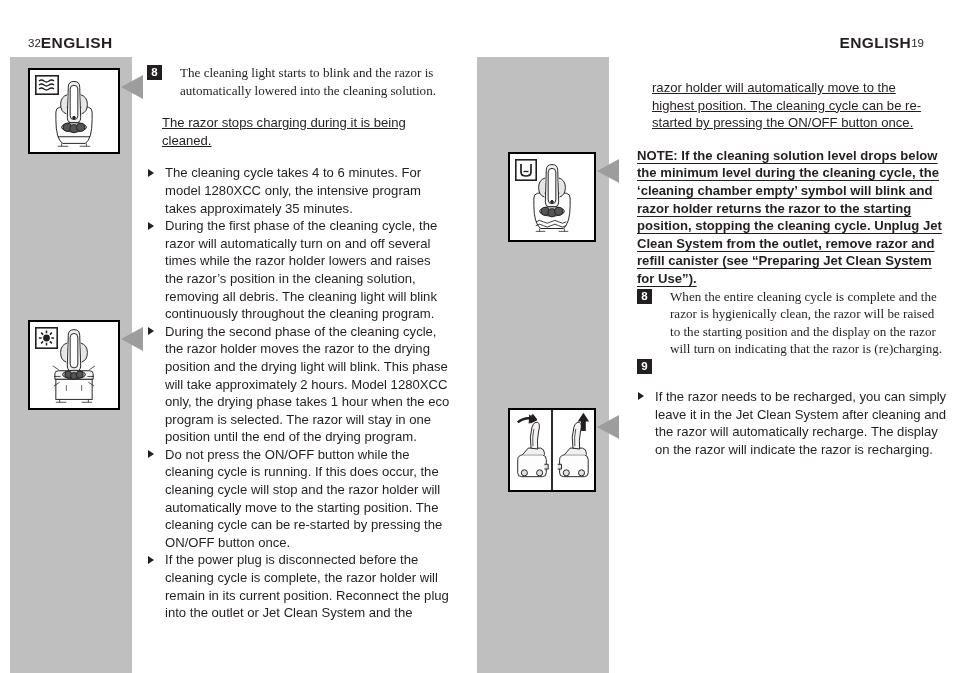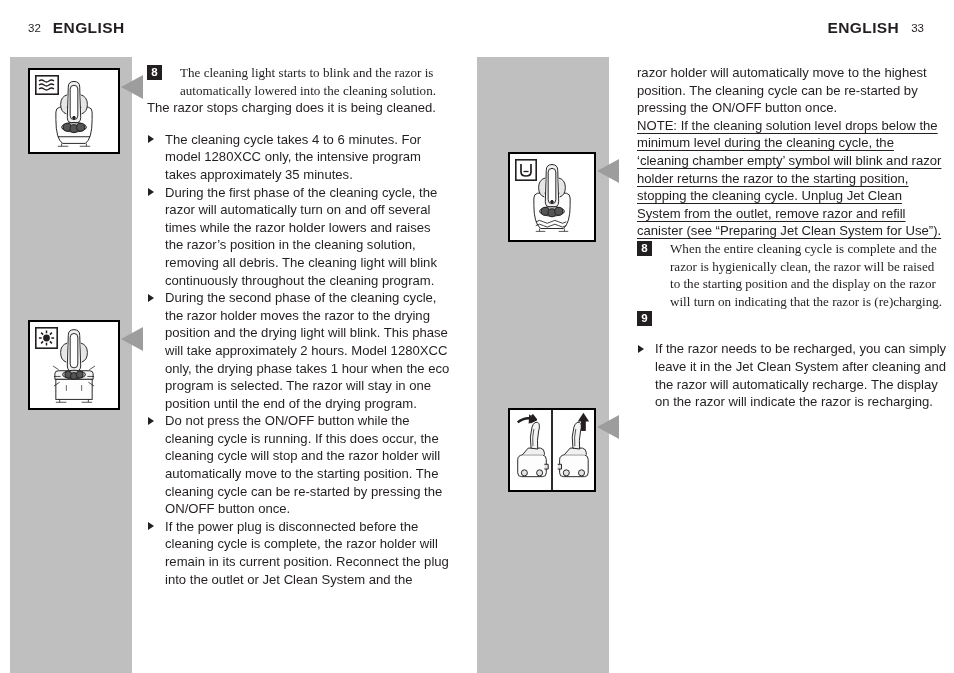--- a/index.html
+++ b/index.html
@@ -12,25 +12,25 @@
     height: 673px;
     position: relative;
     overflow: hidden;
     font-family: "Liberation Sans", sans-serif;
     color: #231f20;
   }
 
   
   .page-header {
     position: absolute;
-    top: 17px;
+    top: 32px;
     height: 22px;
     display: flex;
     align-items: center;
-    gap: 12px;
+    gap: 0;
     font-weight: bold;
     font-size: 15.5px;
     letter-spacing: 0.4px;
     color: #231f20;
     text-align: center;
   }
   .page-header.left  { left: 28px; }
   .page-header.right { right: 30px; }
   .folio {
     font-weight: normal;
@@ -99,21 +99,21 @@
     font-size: 11.5px;
     font-weight: bold;
     line-height: 15px;
     text-align: center;
     margin-top: 1px;
     margin-right: 18px;
   }
   .step-text { flex: 1 1 auto; font-family: Liberation Serif, serif; }
 
   
-  .para { margin: 0; }
+  .para { margin: 15px; text-decoration: underline; }
 
   
   .blist { margin: 0; padding: 0; list-style: none; }
   .blist.gap { margin-top: 14px; }
   .blist li {
     position: relative;
     padding-left: 18px;
     margin: 0;
   }
   .bullet {
@@ -125,33 +125,34 @@
     border-bottom: 4.5px solid transparent;
     border-left: 6.5px solid #231f20;
   }
 
   
   .note {
     margin: 0;
     text-decoration: underline;
     text-underline-offset: 2.5px;
     text-decoration-thickness: 1px;
+    font-weight: bold;
   }
 </style>
 </head>
 <body>
 
 <div class="page-header left">
   <span class="folio">32</span>
   <span>ENGLISH</span>
 </div>
 
 <div class="page-header right">
   <span>ENGLISH</span>
-  <span class="folio">33</span>
+  <span class="folio">19</span>
 </div>
 
 <div class="grey-band left"></div>
 <div class="grey-band middle"></div>
 
 <div class="figure" id="fig-cleaning">
   <span class="pointer"></span>
   <svg viewBox="0 0 92 86" xmlns="http://www.w3.org/2000/svg">
     <g fill="none" stroke="#231f20" stroke-width="1">
 
@@ -285,21 +286,21 @@
   </svg>
 </div>
 
 <div class="col left">
 
   <div class="step">
     <span class="step-num">8</span>
     <span class="step-text">The cleaning light starts to blink and the razor is automatically lowered into the cleaning solution.</span>
   </div>
 
-  <p class="para">The razor stops charging does it is being cleaned.</p>
+  <p class="para">The razor stops charging during it is being cleaned.</p>
 
   <ul class="blist gap">
     <li>
       <span class="bullet"></span>
       <span>The cleaning cycle takes 4 to 6 minutes. For model 1280XCC only, the intensive program takes approximately 35 minutes.</span>
     </li>
     <li>
       <span class="bullet"></span>
       <span>During the first phase of the cleaning cycle, the razor will automatically turn on and off several times while the razor holder lowers and raises the razor’s position in the cleaning solution, removing all debris. The cleaning light will blink continuously throughout the cleaning program.</span>
     </li>

